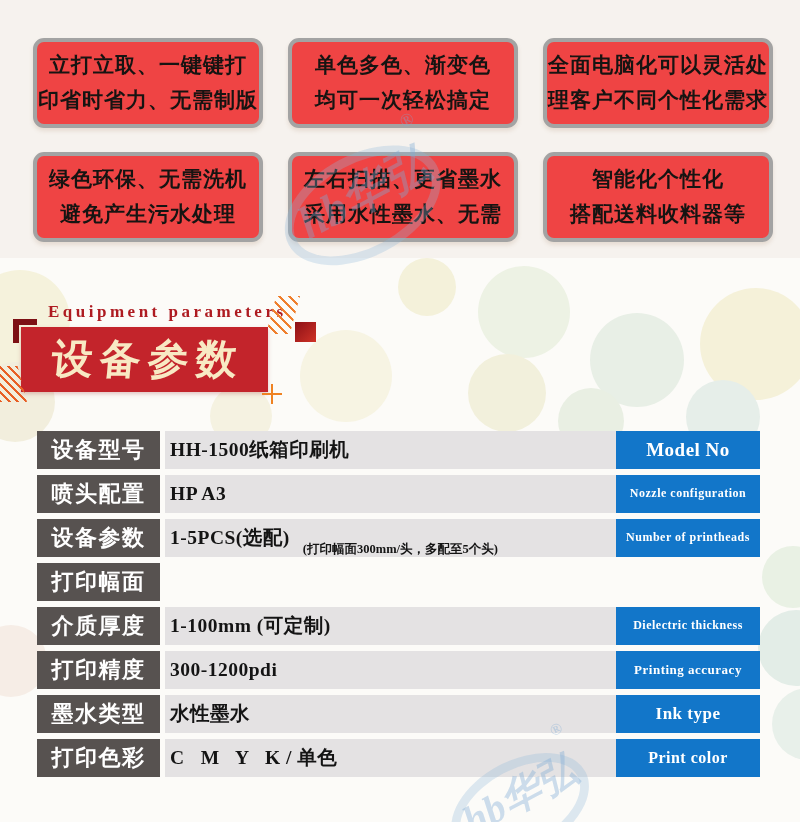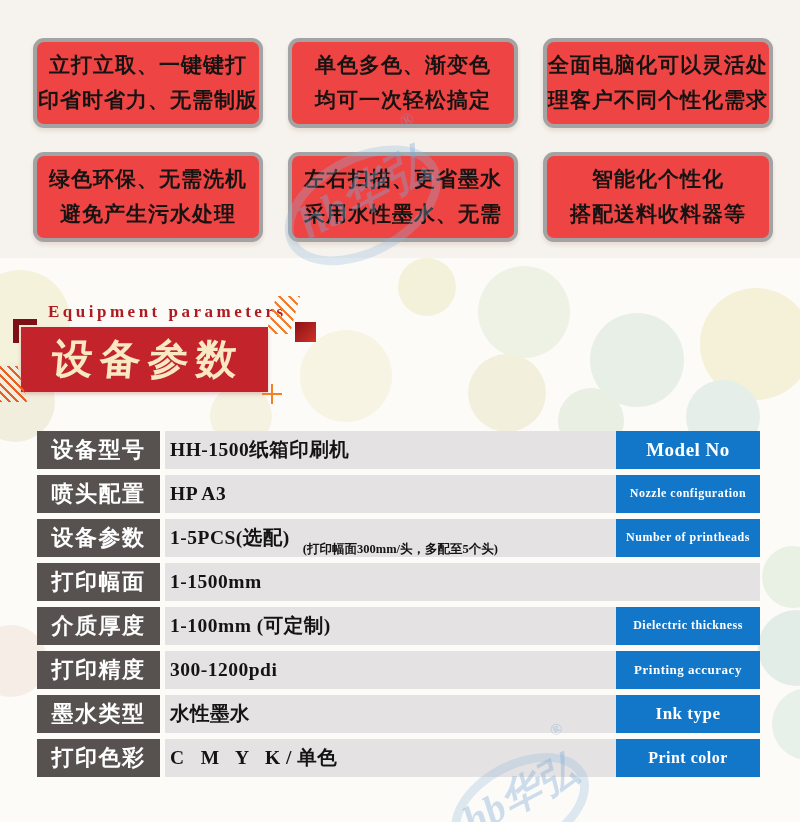--- a/index.html
+++ b/index.html
@@ -148,24 +148,20 @@
       <div class="cell label">设备参数</div>
       <div class="cell value">
         <span class="val">1-5PCS(选配)</span>
         <span class="note">(打印幅面300mm/头，多配至5个头)</span>
       </div>
       <div class="cell en" style="font-size: 12px;">Number of printheads</div>
     </div>
 
     <div class="spec-row">
       <div class="cell label">打印幅面</div>
-      <div class="cell value">
-        <span class="val">1-1500mm</span>
-
-      </div>
     </div>
 
     <div class="spec-row">
       <div class="cell label">介质厚度</div>
       <div class="cell value">
         <span class="val">1-100mm (可定制)</span>
 
       </div>
       <div class="cell en" style="font-size: 12px;">Dielectric thickness</div>
     </div>

